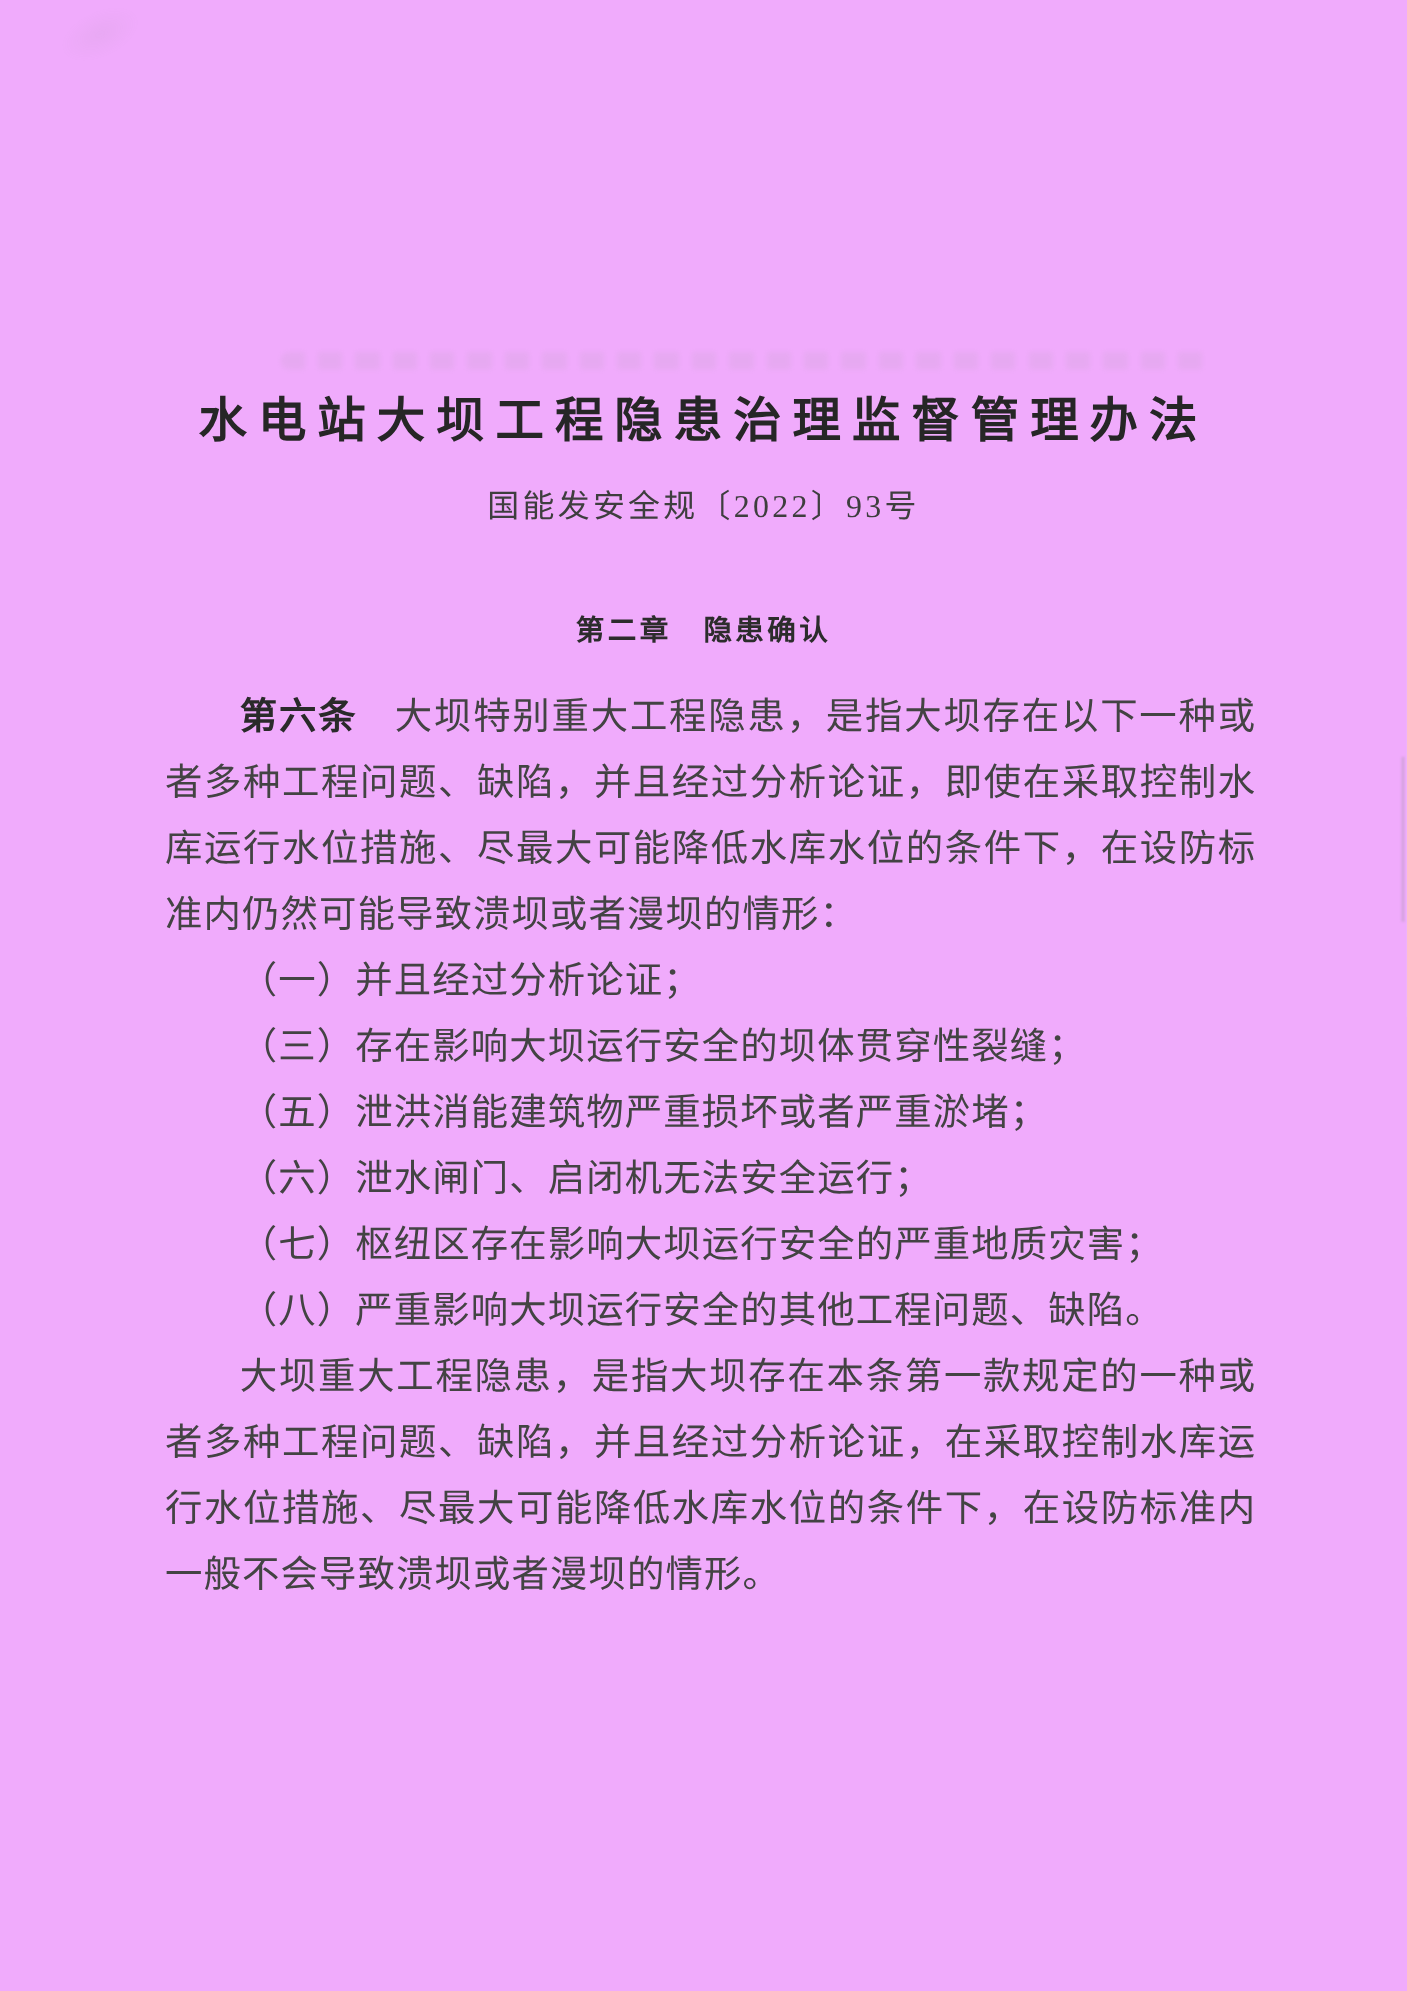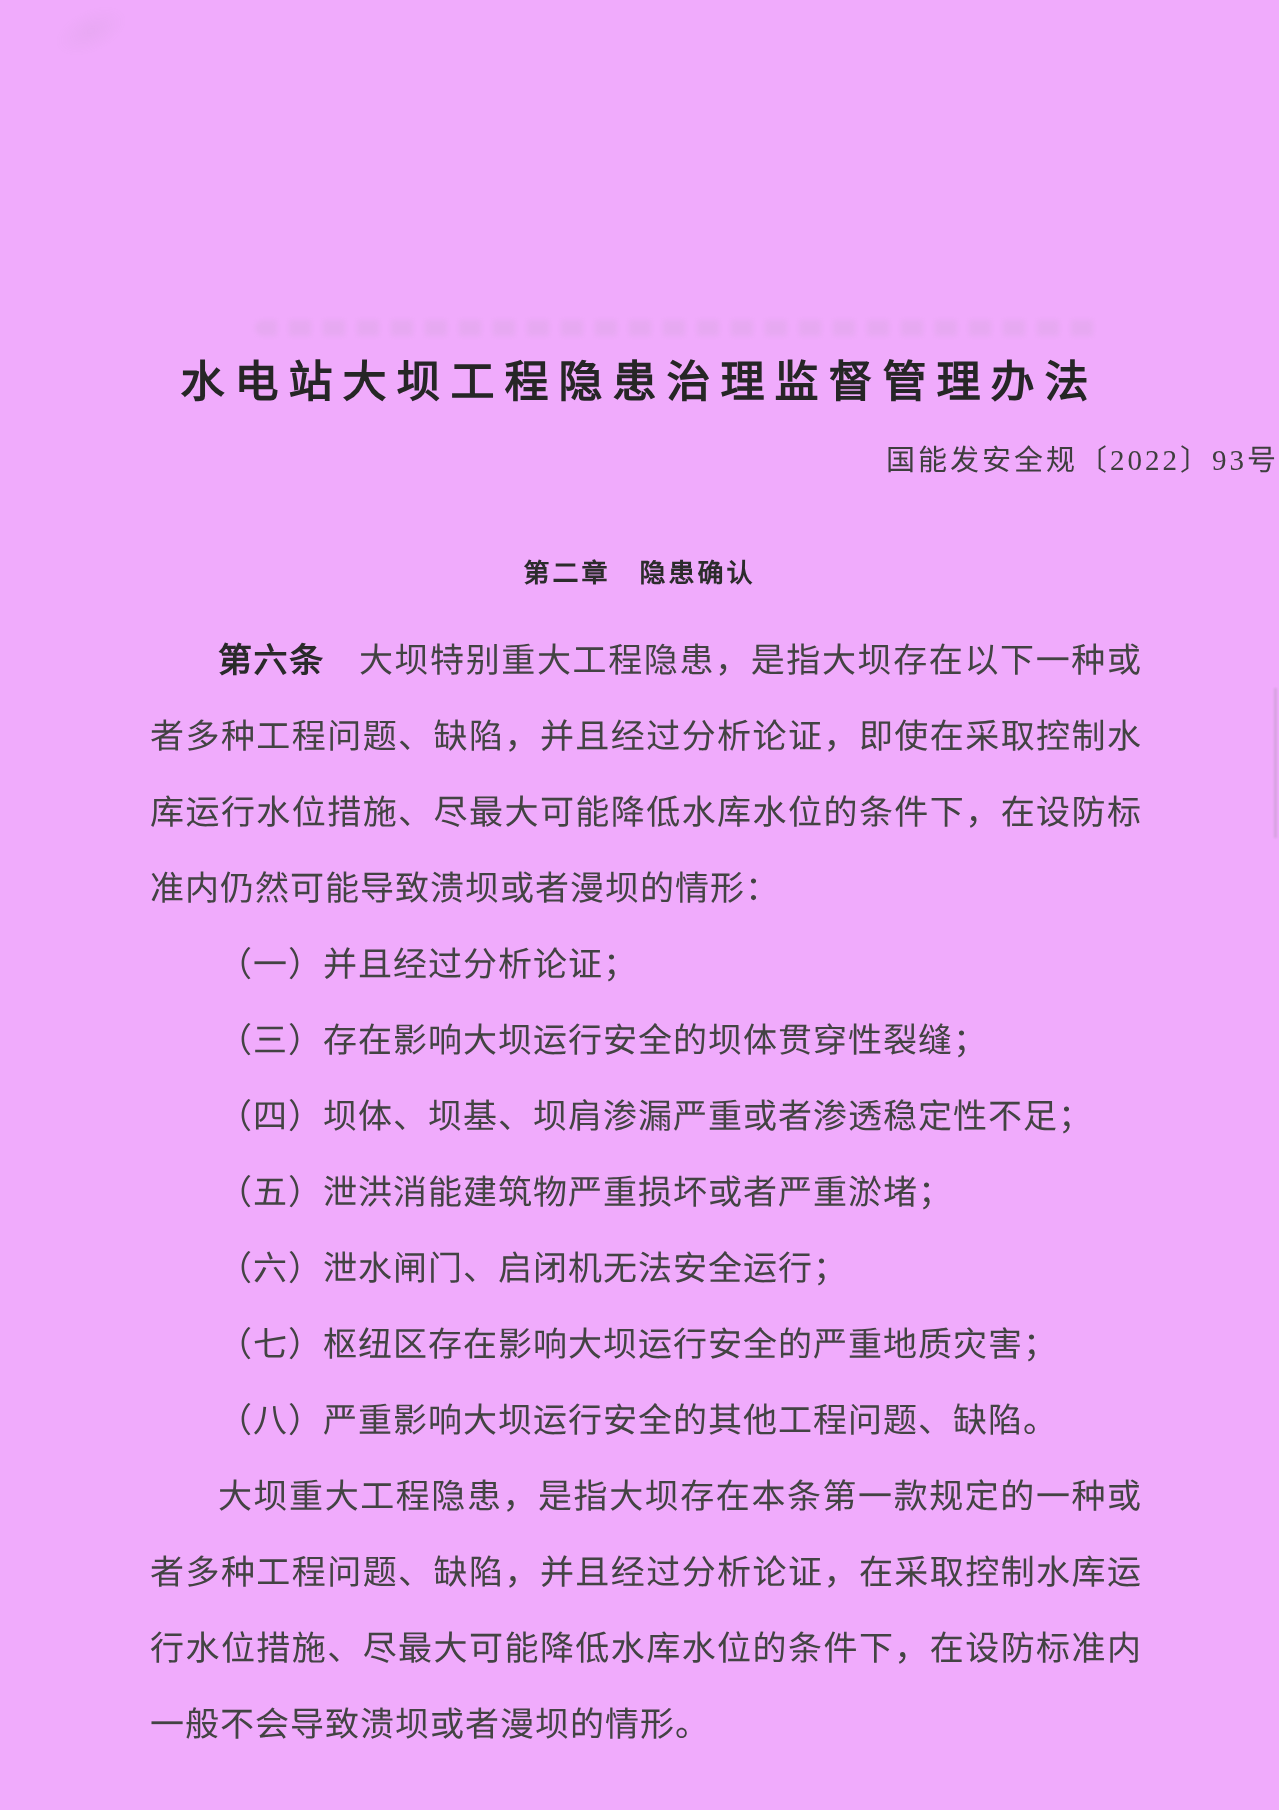--- a/index.html
+++ b/index.html
@@ -64,21 +64,21 @@
     font-size: 44px;
     letter-spacing: 10px;
     color: #262626;
     white-space: nowrap;
   }
   .doc-number {
     position: absolute;
     top: 436px;
     left: 0;
     width: 100%;
-    text-align: right;
+    text-align: center;
     font-size: 29px;
     letter-spacing: 3px;
     color: #3e3e3e;
     white-space: nowrap;
   }
   .chapter-heading {
     position: absolute;
     top: 552px;
     left: 0;
     width: 100%;
@@ -91,21 +91,21 @@
     white-space: nowrap;
   }
 
   
   .body-text {
     position: absolute;
     left: 150px;
     top: 622px;
     width: 992px;
     font-size: 34px;
-    line-height: 76px;
+    line-height: 60px;
     letter-spacing: 1px;
     color: #434343;
     text-align: justify;
   }
   .body-text p {
     margin: 0;
     text-indent: 2em;
   }
   .article-label {
     font-family: "Liberation Sans", "DejaVu Sans", sans-serif;
@@ -140,21 +140,20 @@
 
   <div class="doc-number">国能发安全规〔2022〕93号</div>
 
   <div class="chapter-heading">第二章　隐患确认</div>
 
   <div class="body-text">
     <p><span class="article-label">第六条</span><span>大坝特别重大工程隐患，是指大坝存在以下一种或者多种工程问题、缺陷，并且经过分析论证，即使在采取控制水库运行水位措施、尽最大可能降低水库水位的条件下，在设防标准内仍然可能导致溃坝或者漫坝的情形：</span></p>
 
     <p>（一）并且经过分析论证；</p>
     <p>（三）存在影响大坝运行安全的坝体贯穿性裂缝；</p>
-    <p>（四）坝体、坝基、坝肩渗漏严重或者渗透稳定性不足；</p>
     <p>（五）泄洪消能建筑物严重损坏或者严重淤堵；</p>
     <p>（六）泄水闸门、启闭机无法安全运行；</p>
     <p>（七）枢纽区存在影响大坝运行安全的严重地质灾害；</p>
     <p>（八）严重影响大坝运行安全的其他工程问题、缺陷。</p>
 
     <p>大坝重大工程隐患，是指大坝存在本条第一款规定的一种或者多种工程问题、缺陷，并且经过分析论证，在采取控制水库运行水位措施、尽最大可能降低水库水位的条件下，在设防标准内一般不会导致溃坝或者漫坝的情形。</p>
   </div>
 
 
 </div>

